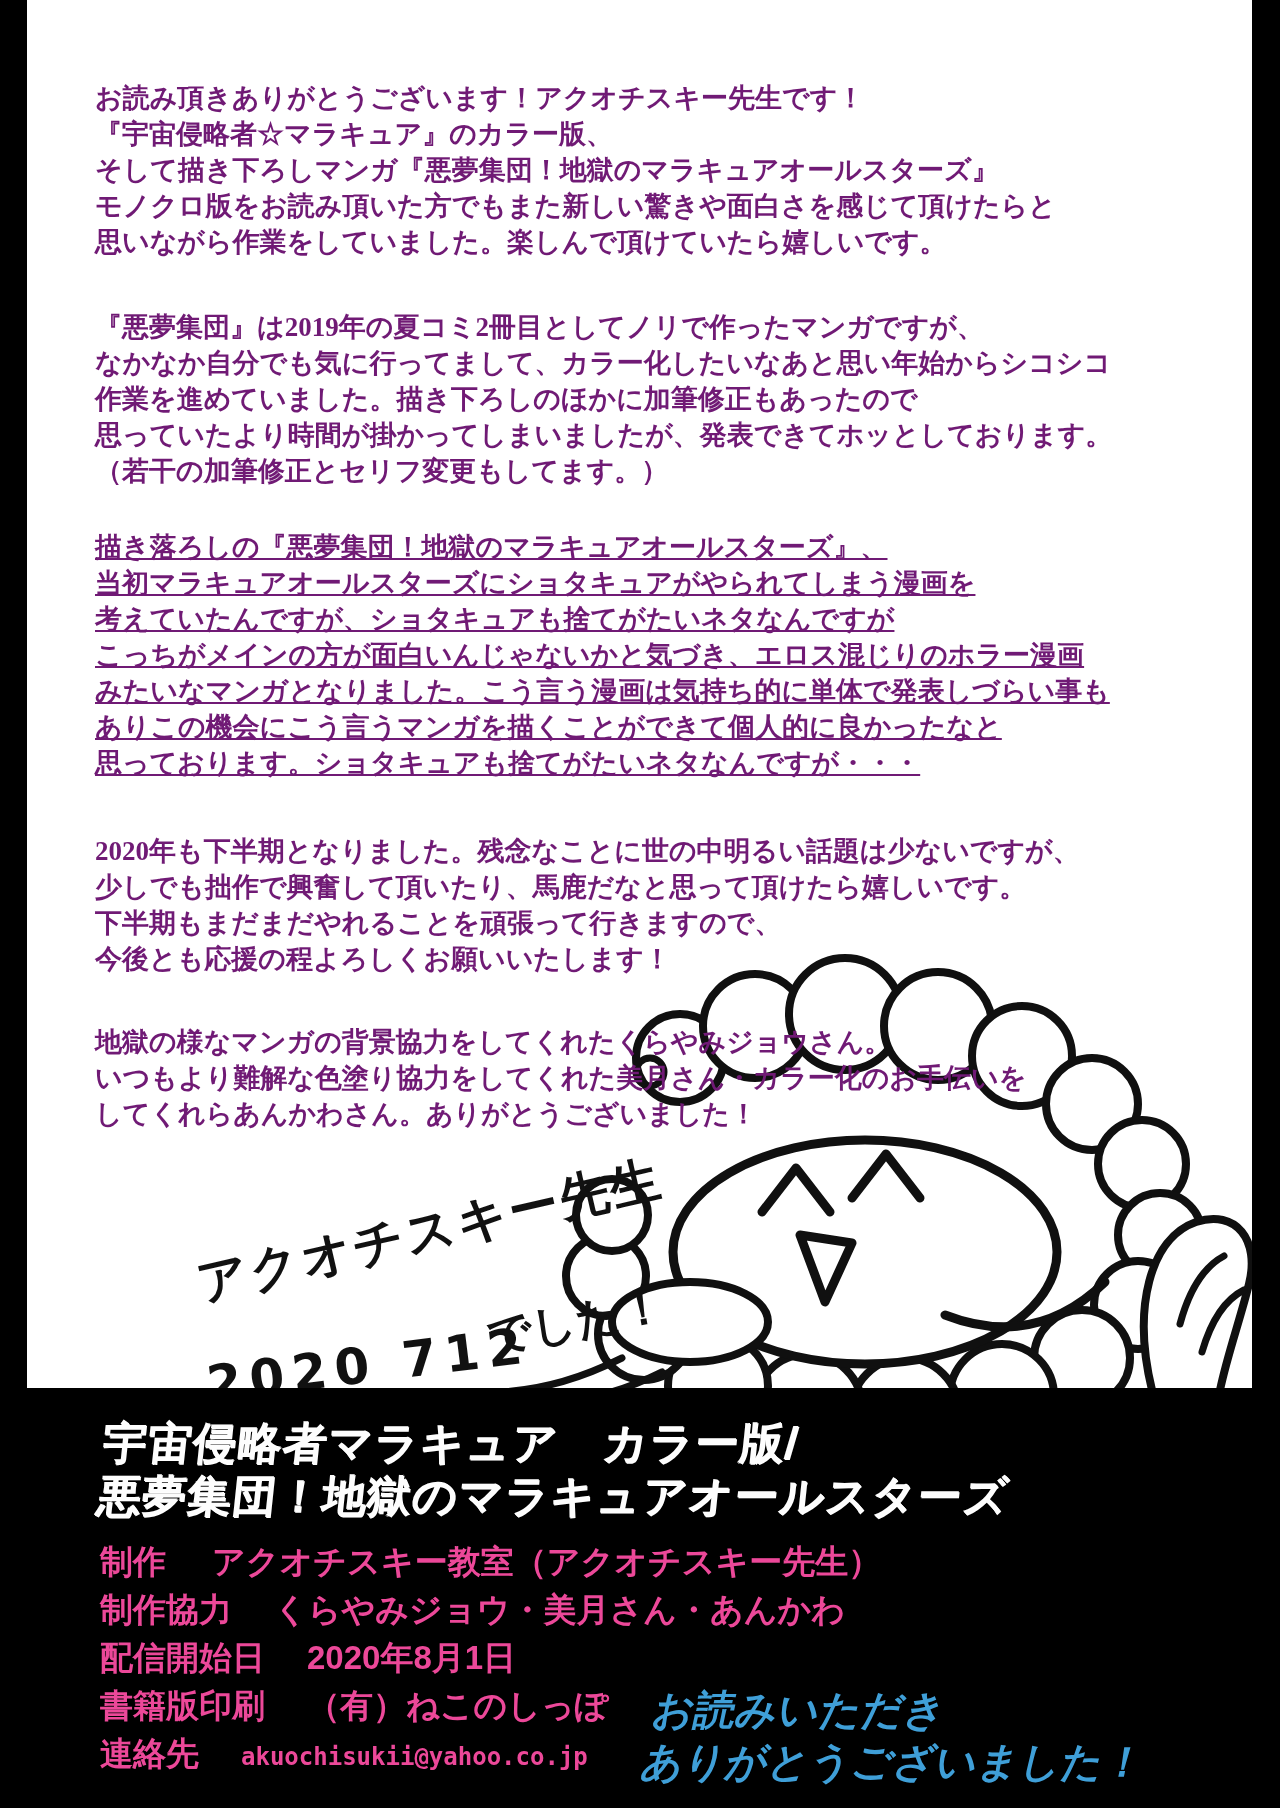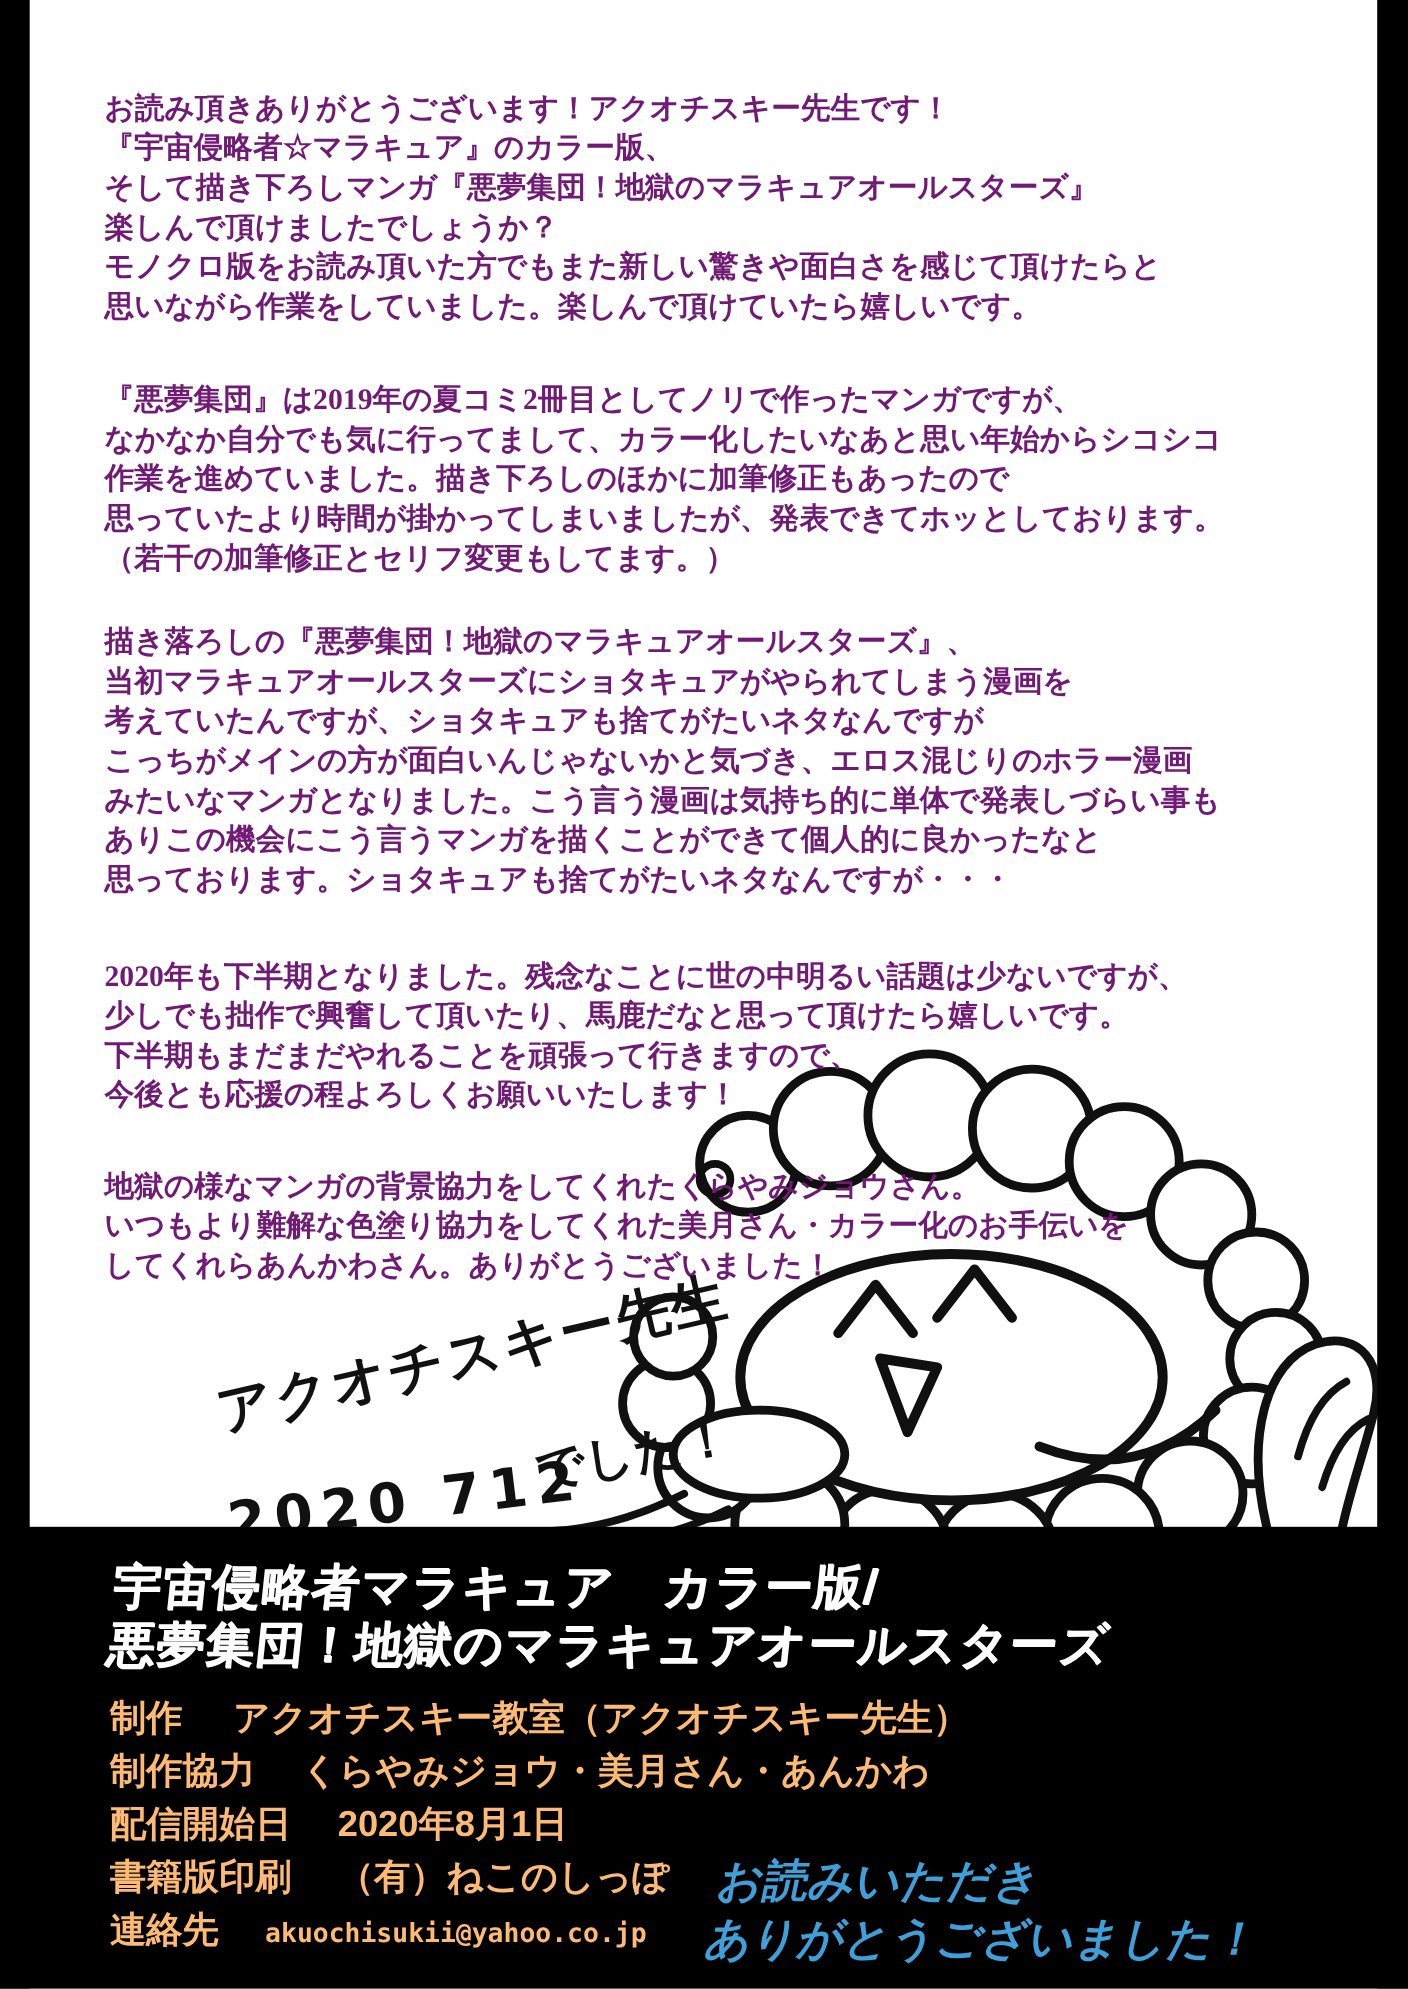--- a/index.html
+++ b/index.html
@@ -106,32 +106,31 @@
       <path d="M 1180 1324 Q 1194 1272 1224 1256"></path>
       <path d="M 1202 1352 Q 1216 1304 1244 1290"></path>
     </g>
   </svg>
 
   <div class="content">
     <div class="para">
       <div class="line">お読み頂きありがとうございます！アクオチスキー先生です！</div>
       <div class="line">『宇宙侵略者☆マラキュア』のカラー版、</div>
       <div class="line">そして描き下ろしマンガ『悪夢集団！地獄のマラキュアオールスターズ』</div>
-      <div class="line">楽しんで頂けましたでしょうか？</div>
       <div class="line">モノクロ版をお読み頂いた方でもまた新しい驚きや面白さを感じて頂けたらと</div>
       <div class="line">思いながら作業をしていました。楽しんで頂けていたら嬉しいです。</div>
     </div>
     <div class="para" style="margin-bottom:40px;">
       <div class="line">『悪夢集団』は2019年の夏コミ2冊目としてノリで作ったマンガですが、</div>
       <div class="line">なかなか自分でも気に行ってまして、カラー化したいなあと思い年始からシコシコ</div>
       <div class="line">作業を進めていました。描き下ろしのほかに加筆修正もあったので</div>
       <div class="line">思っていたより時間が掛かってしまいましたが、発表できてホッとしております。</div>
       <div class="line">（若干の加筆修正とセリフ変更もしてます。）</div>
     </div>
-    <div class="para" style="margin-bottom:52px;">
+    <div class="para" style="margin-bottom:52px;text-decoration:underline;">
       <div class="line">描き落ろしの『悪夢集団！地獄のマラキュアオールスターズ』、</div>
       <div class="line">当初マラキュアオールスターズにショタキュアがやられてしまう漫画を</div>
       <div class="line">考えていたんですが、ショタキュアも捨てがたいネタなんですが</div>
       <div class="line">こっちがメインの方が面白いんじゃないかと気づき、エロス混じりのホラー漫画</div>
       <div class="line">みたいなマンガとなりました。こう言う漫画は気持ち的に単体で発表しづらい事も</div>
       <div class="line">ありこの機会にこう言うマンガを描くことができて個人的に良かったなと</div>
       <div class="line">思っております。ショタキュアも捨てがたいネタなんですが・・・</div>
     </div>
     <div class="para" style="margin-bottom:47px;">
       <div class="line">2020年も下半期となりました。残念なことに世の中明るい話題は少ないですが、</div>
@@ -149,21 +148,21 @@
   <div class="sig sig-name">アクオチスキー先生</div>
   <div class="sig sig-suffix">でした！</div>
   <div class="sig sig-date">2020 712</div>
 
   <div class="footer">
     <div class="work-title">
       <div>宇宙侵略者マラキュア　カラー版/</div>
       <div>悪夢集団！地獄のマラキュアオールスターズ</div>
     </div>
 
-    <div class="credits" style="color:#fdba74;">
+    <div class="credits" style="color:#ec4899;">
       <div class="credit-row">
         <span class="credit-label">制作</span>
         <span class="credit-gap"></span>
         <span class="credit-value">アクオチスキー教室（アクオチスキー先生）</span>
       </div>
       <div class="credit-row">
         <span class="credit-label">制作協力</span>
         <span class="credit-gap"></span>
         <span class="credit-value">くらやみジョウ・美月さん・あんかわ</span>
       </div>

